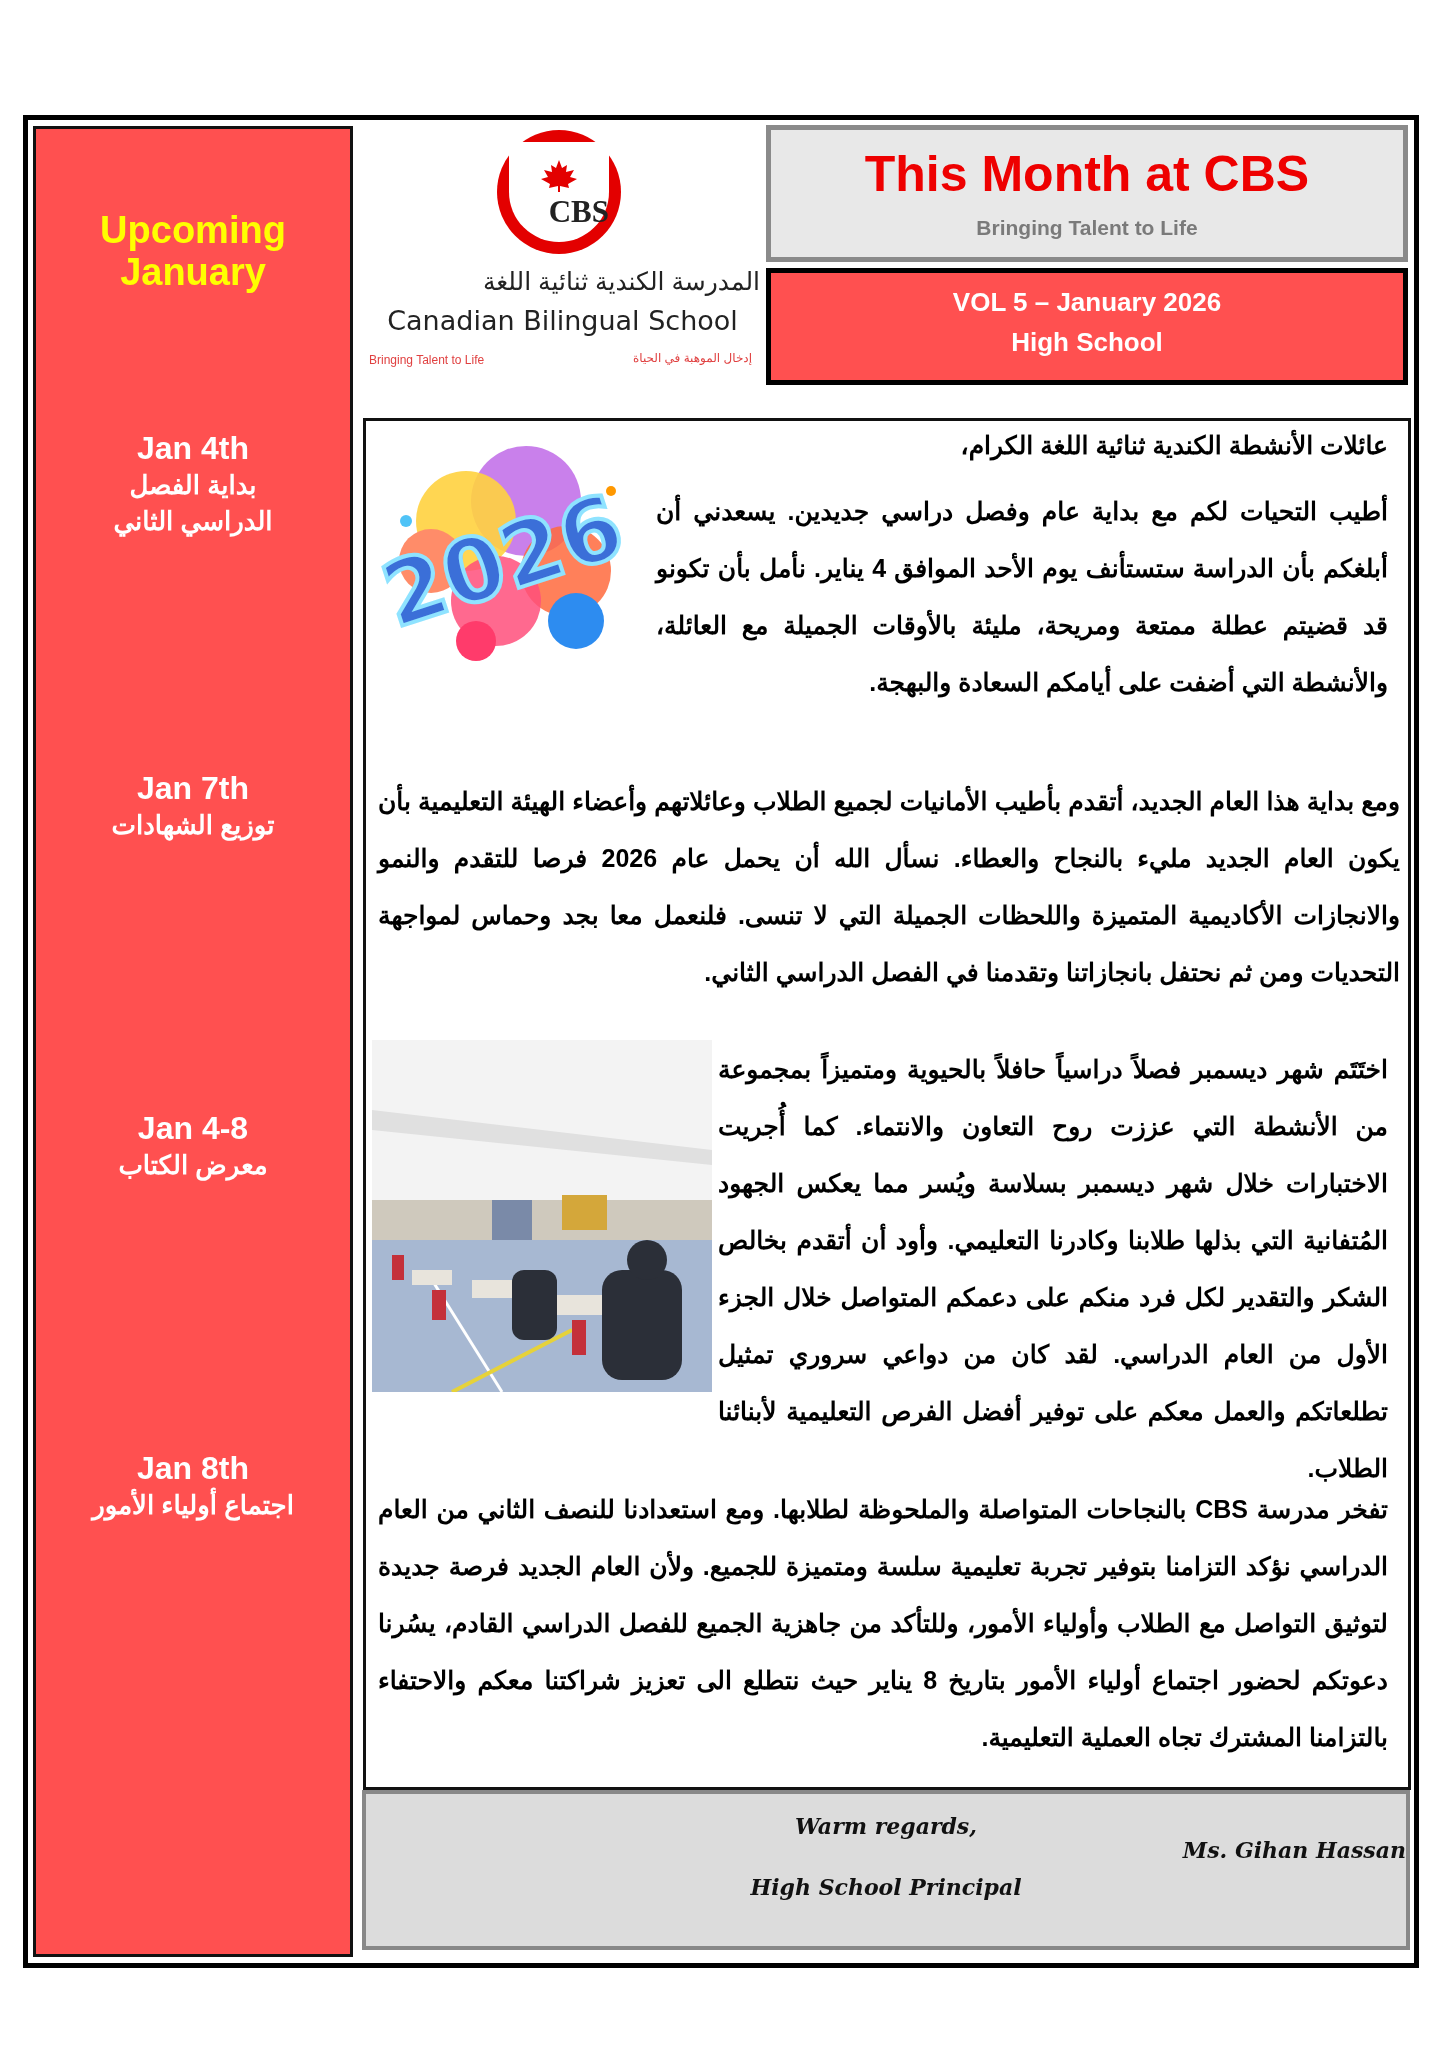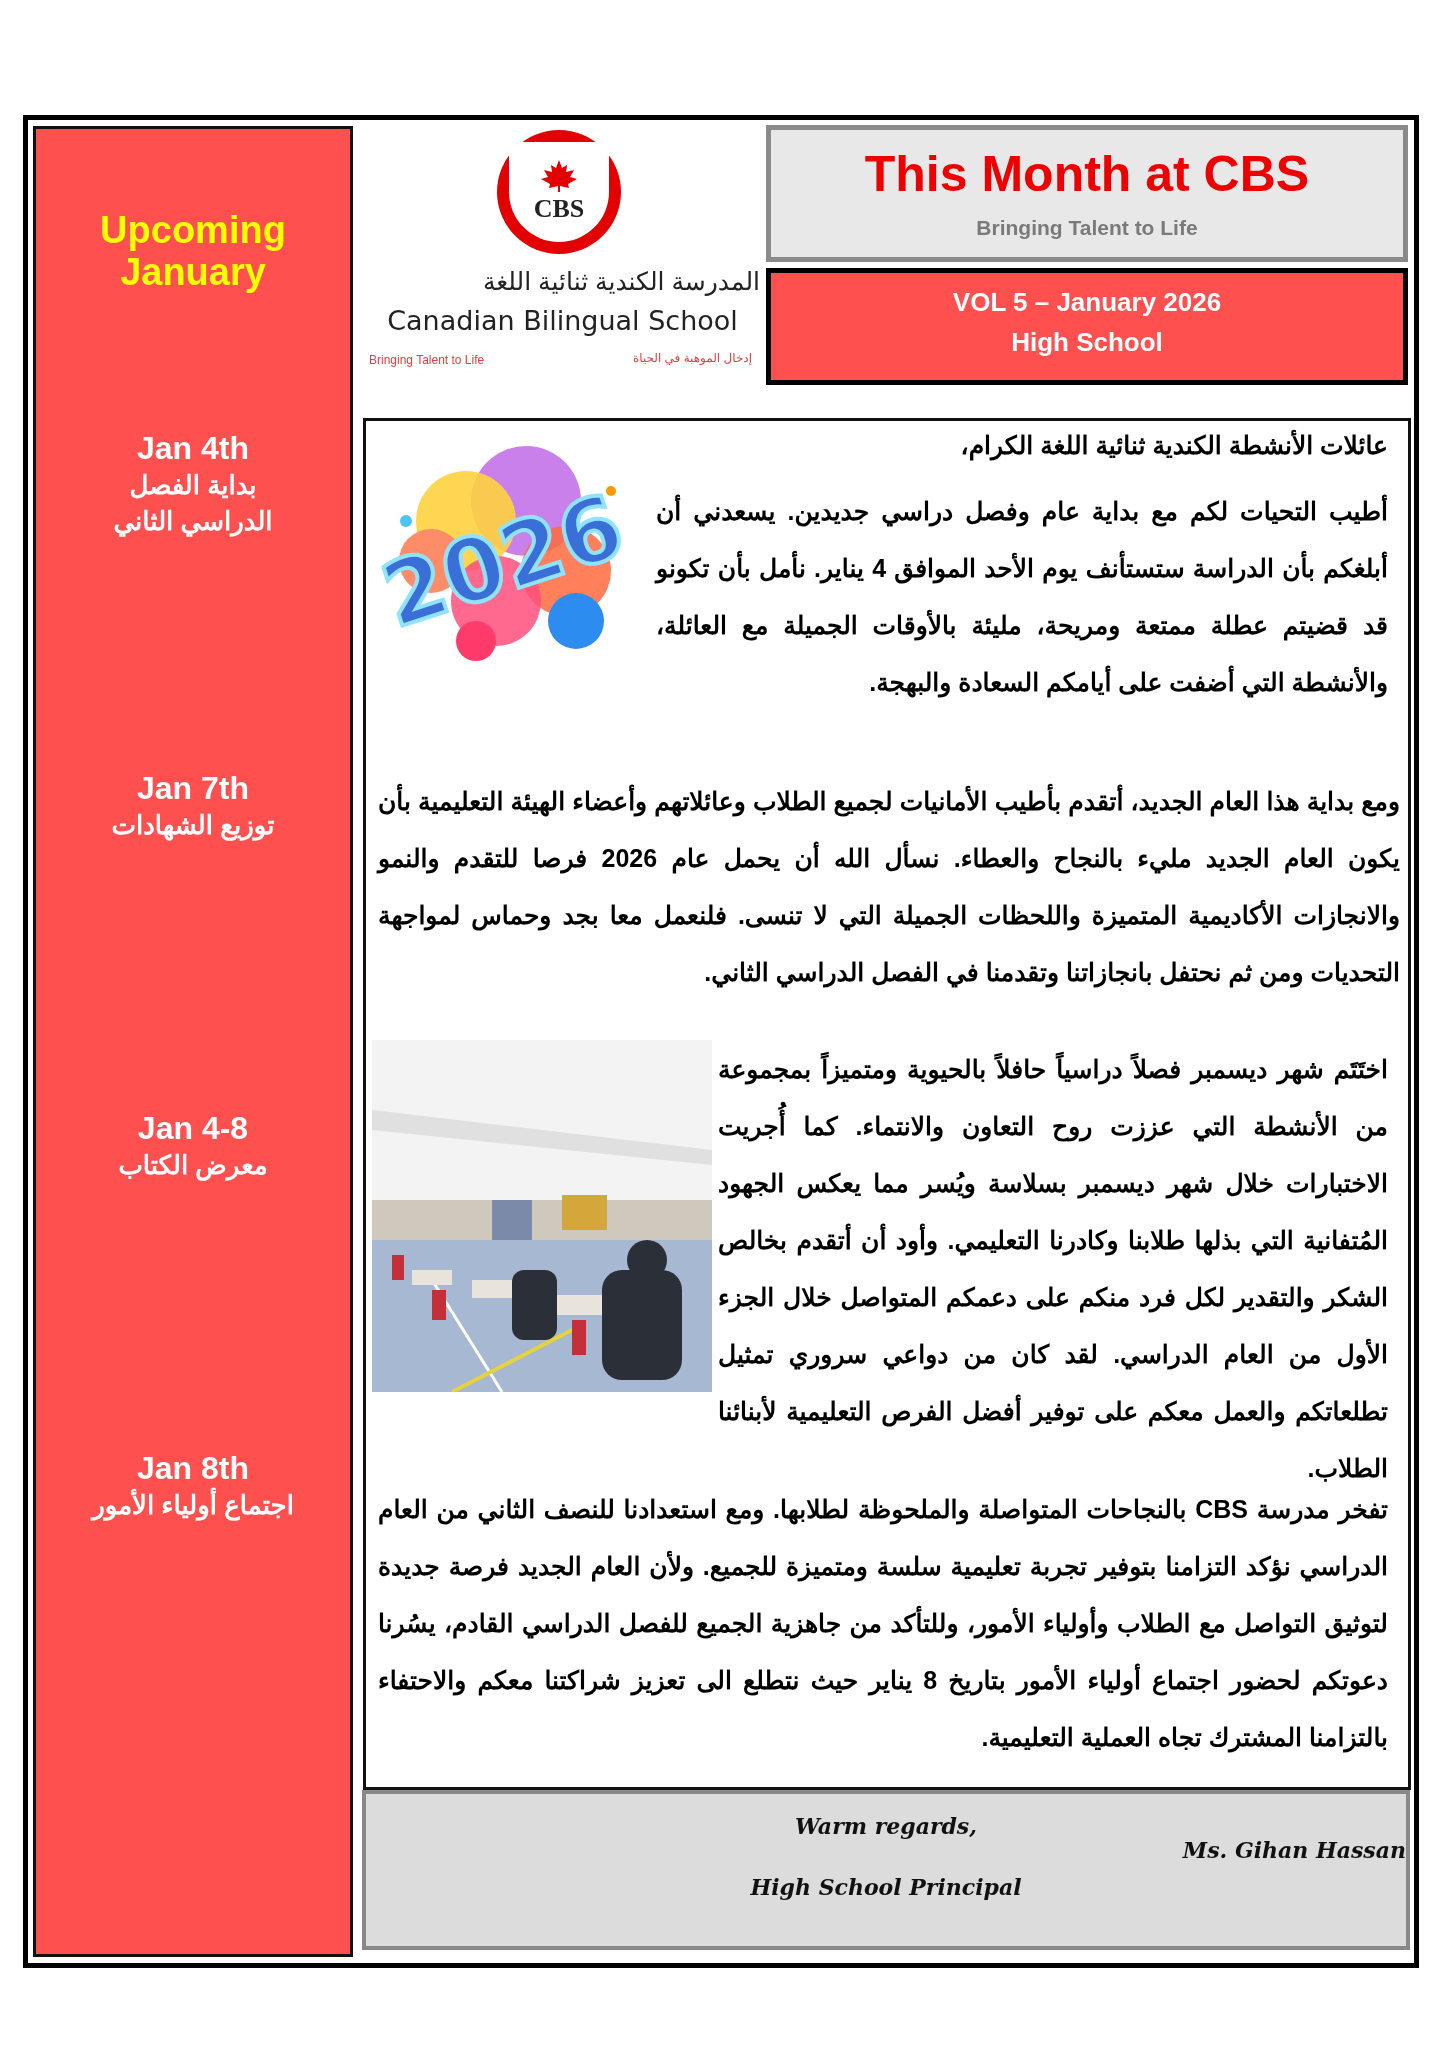--- a/index.html
+++ b/index.html
@@ -8,21 +8,21 @@
     .sidebar { position: absolute; left: 33px; top: 126px; width: 314px; height: 1825px; background: #FF5050; border: 3px solid #111; }
     .sidebar-title { position: absolute; left: 0; right: 0; top: 80px; text-align: center; color: #FFFF00; font-weight: bold; font-size: 38px; line-height: 42px; }
     .event { position: absolute; left: 0; right: 0; text-align: center; color: #fff; font-weight: bold; }
     .event-date { font-size: 32px; line-height: 38px; }
     .event-desc { font-size: 26px; line-height: 36px; direction: rtl; padding: 0 46px; }
 
     .logo { position: absolute; left: 365px; top: 125px; width: 395px; height: 260px; }
     .logo-badge { position: absolute; left: 132px; top: 5px; width: 124px; height: 124px; border-radius: 50%; background: #E30000; }
     .logo-shield { position: absolute; left: 12px; top: 12px; width: 100px; height: 100px; background: #fff; border-radius: 12px 12px 50px 50px; }
     .logo-leaf { position: absolute; left: 30px; top: 18px; width: 40px; height: 30px; color: #E30000; font-size: 34px; line-height: 30px; text-align: center; }
-    .logo-cbs { position: absolute; left: 0; right: 0; top: 52px; text-align: center; font-family: "Liberation Serif", serif; font-size: 26px; font-weight: bold; color: #222; }
+    .logo-cbs { position: absolute; left: 0; right: 0; top: 52px; text-align: right; font-family: "Liberation Serif", serif; font-size: 31px; font-weight: bold; color: #222; }
     .logo-ar { position: absolute; left: 0; right: 0; top: 142px; text-align: right; direction: rtl; font-size: 25px; color: #222; letter-spacing: 1px; }
     .logo-en { position: absolute; left: 0; right: 0; top: 180px; text-align: center; font-family: "DejaVu Sans", sans-serif; font-size: 27px; color: #222; }
     .logo-tag-en { position: absolute; left: 4px; top: 228px; font-size: 12px; color: #E04040; }
     .logo-tag-ar { position: absolute; right: 8px; top: 226px; font-size: 12px; color: #E04040; direction: rtl; }
 
     .title-box { position: absolute; left: 766px; top: 125px; width: 632px; height: 127px; background: #E8E8E8; border: 5px solid #8a8a8a; }
     .title-main { position: absolute; left: 0; right: 0; top: 16px; text-align: center; color: #EE0000; font-weight: bold; font-size: 50px; line-height: 56px; }
     .title-sub { position: absolute; left: 0; right: 0; top: 86px; text-align: center; color: #7a7a7a; font-weight: bold; font-size: 21px; }
 
     .vol-box { position: absolute; left: 766px; top: 268px; width: 632px; height: 107px; background: #FF5050; border: 5px solid #000; }

